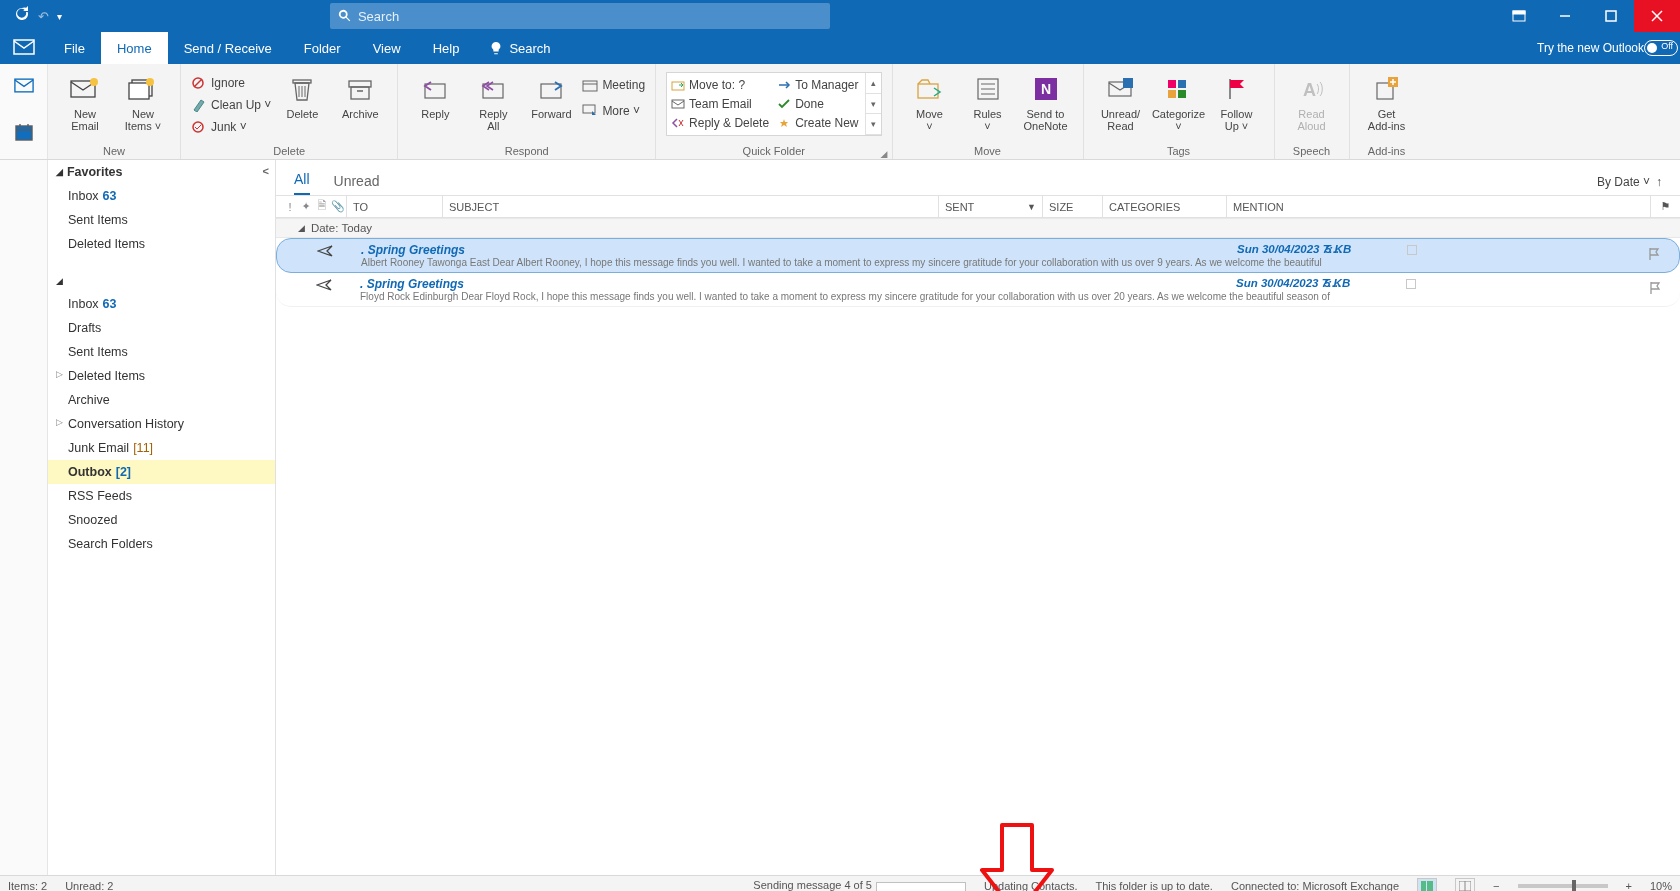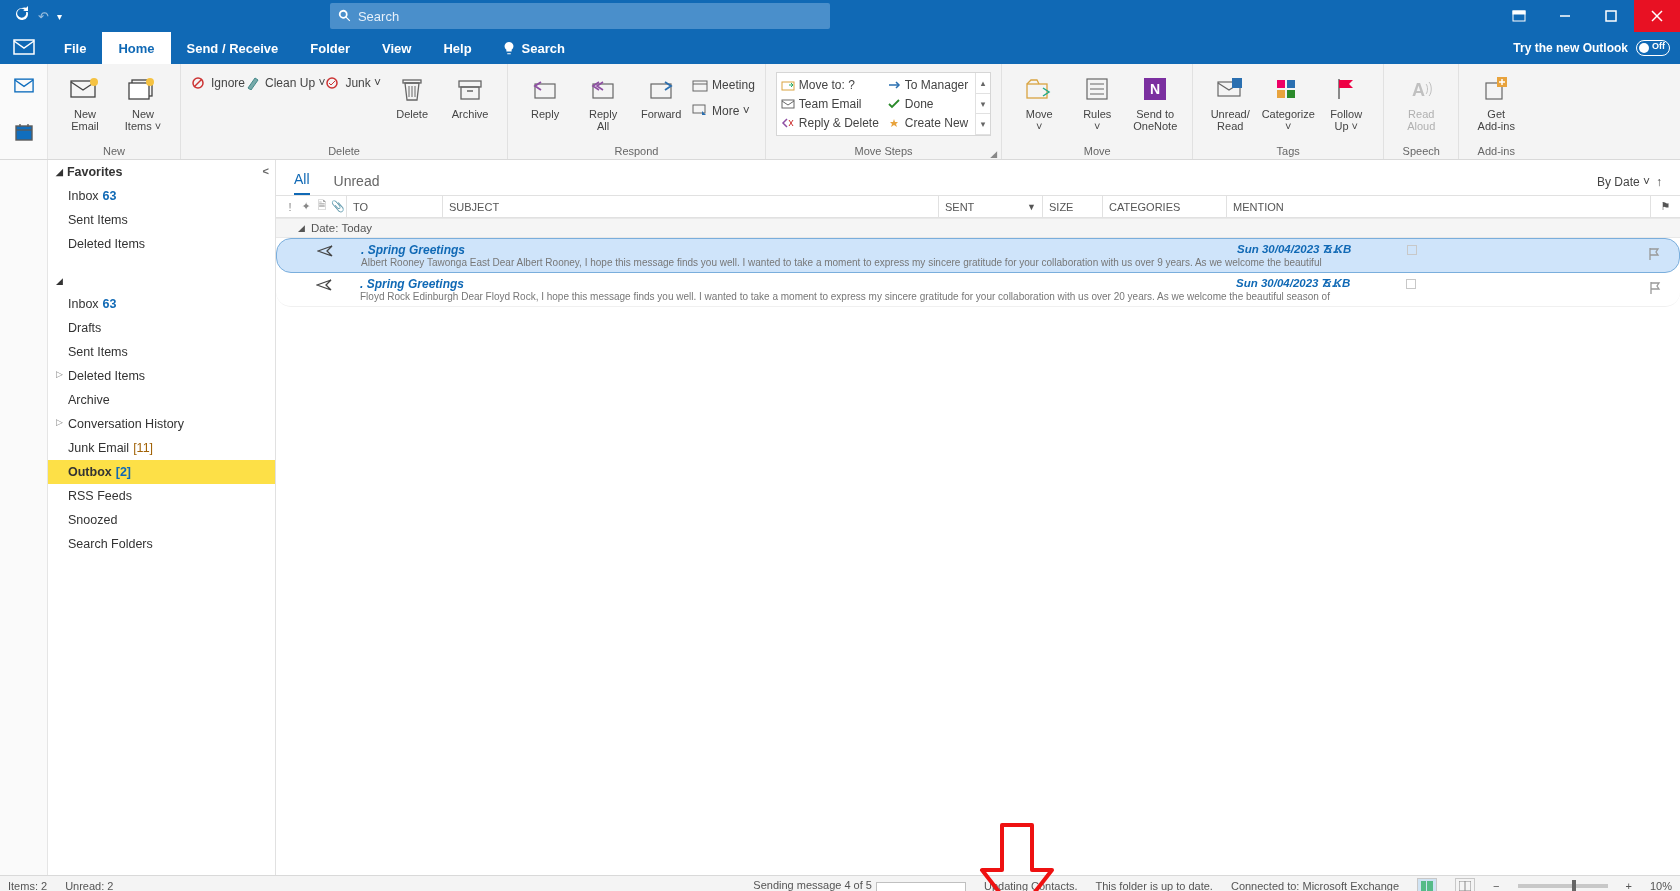--- a/index.html
+++ b/index.html
@@ -10,26 +10,26 @@
 .titlebar .left svg { fill: #fff; }
 .titlebar .search-wrap { margin-left: 268px; width: 500px; height: 26px; background: #4a8fcb; border-radius: 2px; display: flex; align-items: center; padding: 0 8px; }
 .titlebar .search-wrap svg { fill: #fff; margin-right: 6px; }
 .titlebar .search-wrap input { flex: 1; background: transparent; border: none; color: #fff; font-size: 13px; outline: none; }
 .titlebar .search-wrap input::placeholder { color: #e6f0fa; }
 .titlebar .spacer { flex: 1; }
 .winbtn { width: 46px; height: 32px; display: flex; align-items: center; justify-content: center; }
 .winbtn svg { fill: #fff; stroke: #fff; }
 .winbtn.close { background: #e81123; }
 
-.menubar { height: 32px; background: #1069b5; display: flex; align-items: stretch; color: #fff; font-size: 13px; font-weight: bold; }
+.menubar { height: 32px; background: #1069b5; display: flex; align-items: stretch; color: #fff; font-size: 13px; }
 .app-icon-zone { width: 48px; display: flex; align-items: center; justify-content: center; }
 .menubar .tab { padding: 0 16px; display: flex; align-items: center; cursor: pointer; }
 .menubar .tab.active { background: #fff; color: #1069b5; }
 .menubar .tellme { display: flex; align-items: center; padding: 0 14px; gap: 6px; }
-.menubar .right { margin-left: auto; display: flex; align-items: center; padding-right: 10px; gap: 8px; font-size: 12px; }
+.menubar .right { margin-left: auto; display: flex; align-items: center; padding-right: 2px; gap: 0; font-size: 12px; }
 .toggle-off { width: 34px; height: 16px; border: 1px solid #fff; border-radius: 8px; position: relative; display: inline-block; }
 .toggle-off::after { content: ""; width: 10px; height: 10px; background: #fff; border-radius: 50%; position: absolute; left: 2px; top: 2px; }
 .toggle-off .off-text { position: absolute; right: 4px; top: 0; font-size: 9px; color: #fff; }
 
 .ribbon-row { height: 96px; background: #f4f4f4; border-bottom: 1px solid #d9d9d9; display: flex; }
 .leftrail { width: 48px; background: #fafafa; border-right: 1px solid #e5e5e5; display: flex; flex-direction: column; align-items: center; padding-top: 14px; gap: 26px; }
 .leftrail svg { fill: #106ebe; }
 .ribbon { flex: 1; display: flex; }
 .rgroup { border-right: 1px solid #e1e1e1; padding: 6px 10px 0 10px; display: flex; flex-direction: column; }
 .rgroup .buttons { flex: 1; display: flex; align-items: flex-start; gap: 4px; }
@@ -46,21 +46,21 @@
 .sp-input { width: 100px; height: 20px; border: 1px solid #c8c8c8; padding: 0 4px; font-size: 11px; background: #fff; }
 
 .body-row { display: flex; height: 715px; }
 
 .foldernav { width: 228px; border-right: 1px solid #e1e1e1; font-size: 12.5px; color: #333; overflow: hidden; }
 .fav-head { padding: 5px 8px; font-weight: 600; color: #333; display: flex; align-items: center; gap: 4px; position: relative; }
 .fav-head .collapse { position: absolute; right: 6px; top: 5px; font-size: 11px; color: #666; }
 .fnode { padding: 5px 8px 5px 20px; cursor: pointer; display: flex; gap: 4px; }
 .fnode .count { color: #1069b5; font-weight: 600; }
 .fnode.bold { font-weight: 700; }
-.fnode.selected { background: #fde047; }
+.fnode.selected { background: #fef9c3; }
 .acct-head { padding: 6px 8px 6px 8px; display: flex; align-items: center; gap: 4px; }
 
 .msgpane { flex: 1; display: flex; flex-direction: column; }
 .msg-tabs { height: 36px; display: flex; align-items: flex-end; padding: 0 18px; gap: 24px; font-size: 14px; border-bottom: 1px solid #e1e1e1; }
 .msg-tabs .mt { padding-bottom: 6px; color: #666; cursor: pointer; }
 .msg-tabs .mt.active { color: #1069b5; border-bottom: 2px solid #1069b5; font-weight: 500; }
 .msg-tabs .sort { margin-left: auto; font-size: 12px; color: #444; display: flex; align-items: center; gap: 6px; padding-bottom: 6px; }
 .colhead { height: 22px; border-bottom: 1px solid #e1e1e1; display: flex; font-size: 11px; color: #555; align-items: center; padding-left: 6px; }
 .ch-ic { width: 16px; text-align: center; color: #888; }
 .ch { border-left: 1px solid #e1e1e1; padding: 0 6px; height: 100%; display: flex; align-items: center; }
@@ -213,21 +213,21 @@
             </div>
           <span style="white-space:pre-line;">New
 Items ˅</span>
         </div>
       </div>
       <div class="label">New</div>
     </div>
 
     <div class="rgroup">
       <div class="buttons">
-        <div style="display:flex;flex-direction:row;gap:0px;margin-top:2px;">
+        <div style="display:flex;flex-direction:column;gap:0px;margin-top:2px;">
           <div class="smallrow">
               <svg width="16" height="14">
                 <circle cx="7" cy="7" r="5" fill="none" stroke="#c33" stroke-width="1.5"></circle>
                 <line x1="3" y1="11" x2="11" y2="3" stroke="#c33" stroke-width="1.5"></line>
               </svg>
               <span>Ignore</span>
             </div>
           <div class="smallrow">
               <svg width="16" height="14">
                 <path d="M3 12L10 2l3 2-7 10z" fill="#7aa" stroke="#488"></path>
@@ -357,21 +357,21 @@
                 <span>Create New</span>
               </div>
           </div>
           <div class="qs-scroll">
               <div>▴</div>
               <div>▾</div>
               <div>▾</div>
             </div>
         </div>
       </div>
-      <div class="label" style="position:relative;"><span>Move Steps</span><span style="position:absolute;right:-6px;bottom:0;font-size:9px;color:#888;">◢</span></div>
+      <div class="label" style="position:relative;"><span>Quick Folder</span><span style="position:absolute;right:-6px;bottom:0;font-size:9px;color:#888;">◢</span></div>
     </div>
 
     <div class="rgroup">
       <div class="buttons">
         <div class="bigbtn"><div class="ic">
               <svg width="28" height="22">
                 <rect x="2" y="6" width="20" height="14" fill="none" stroke="#d9a441" stroke-width="1.3"></rect>
                 <path d="M2 6l4-4h6l2 4" fill="none" stroke="#d9a441" stroke-width="1.3"></path>
                 <path d="M18 10l6 4-6 4" fill="none" stroke="#2a8" stroke-width="1.5"></path>
               </svg>

